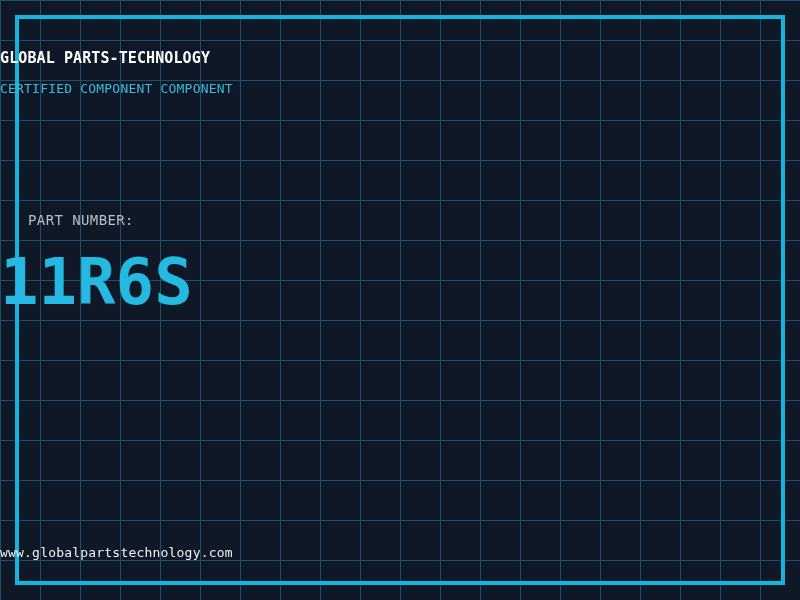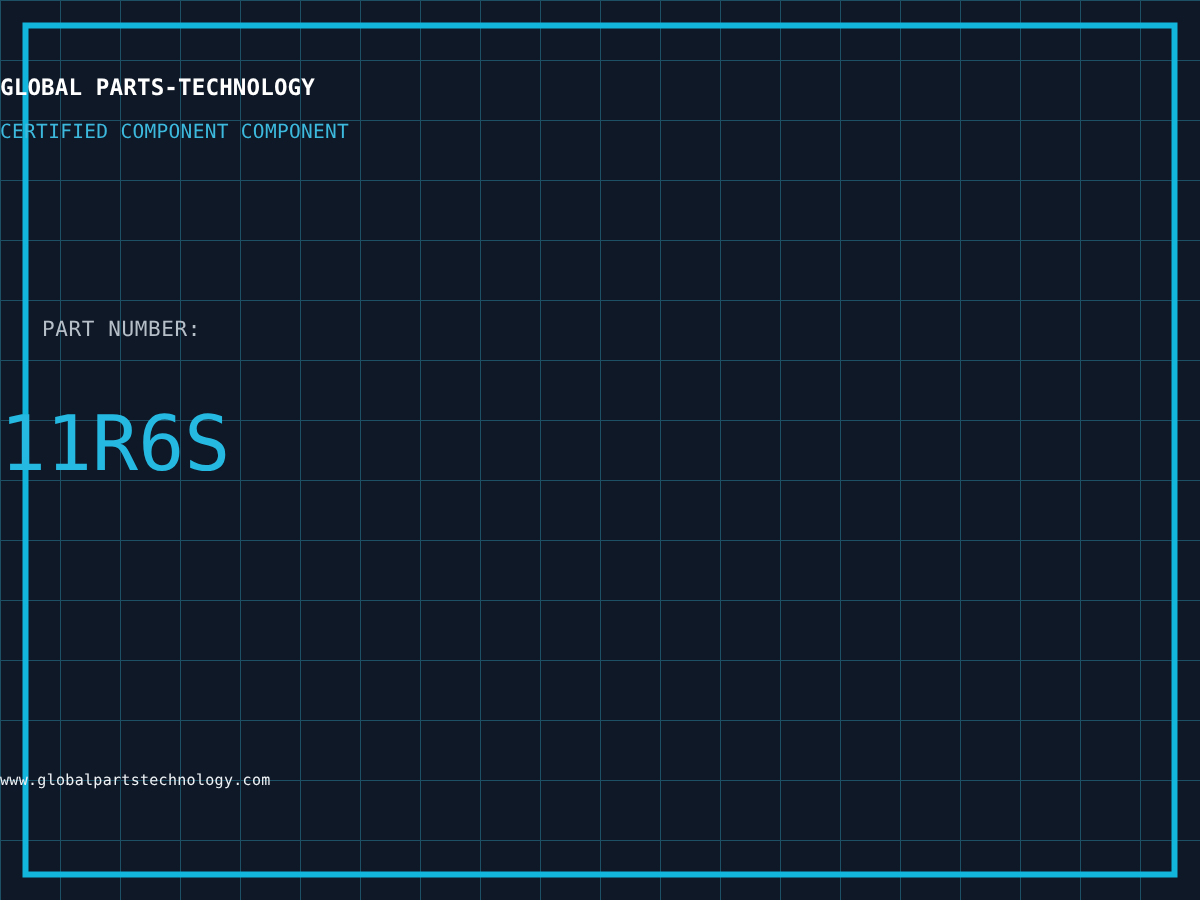--- a/index.html
+++ b/index.html
@@ -57,30 +57,30 @@
     color:var(--subtitle);
   }
   .part-label{
     top:212px;
     font-size:14px;
     letter-spacing:0.4px;
     color:var(--part-label);
     margin-left:28px;
   }
   .part-number{
-    top:259px;
-    font-size:51px;
+    top:244px;
+    font-size:64px;
     line-height:76px;
-    font-weight:normal;
+    font-weight:bold;
     letter-spacing:0px;
     color:var(--part-number);
   }
   .website{
-    top:515px;
-    font-size:10px;
+    top:545px;
+    font-size:13px;
     letter-spacing:0.2px;
     color:var(--website);
   }
 </style>
 </head>
 <body>
 
 <div class="grid-bg"></div>
 
 <div class="frame"></div>

